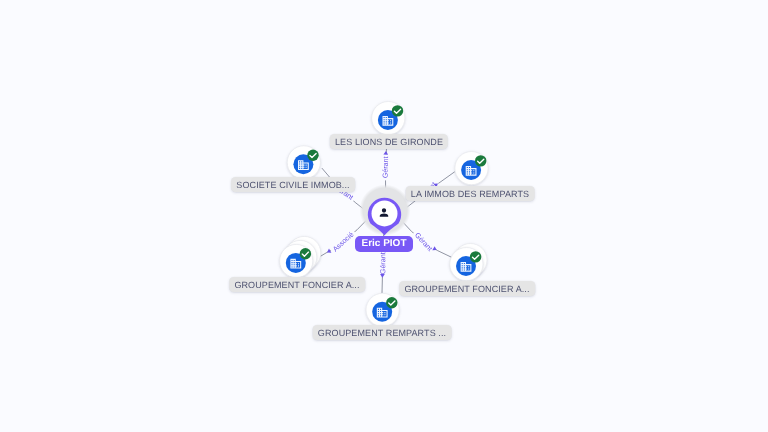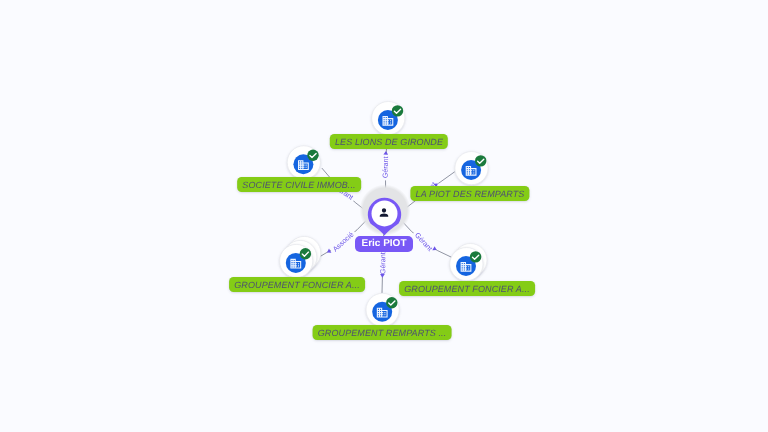--- a/index.html
+++ b/index.html
@@ -1,22 +1,22 @@
 <!DOCTYPE html>
 <html><head>
 <meta charset="utf-8">
 <style>
   html,body{margin:0;padding:0;}
   body{width:768px;height:432px;background:#fafbff;font-family:"Liberation Sans",sans-serif;overflow:hidden;position:relative;
     -webkit-font-smoothing:antialiased;text-rendering:geometricPrecision;}
   svg{position:absolute;left:0;top:0;}
-  .nlabel{position:absolute;background:#84cc16;border-radius:4.5px;will-change:transform;
+  .nlabel{position:absolute;background:#e5e5e5;border-radius:4.5px;will-change:transform;
     box-shadow:0 1px 2.5px rgba(60,64,100,.17),0 0 0 .5px rgba(60,64,100,.03);
     font-size:9px;color:#4e5270;letter-spacing:.1px;white-space:nowrap;padding:3.6px 5.2px;
-    transform:translate3d(-50%,0,0);line-height:8px;font-style:italic;}
+    transform:translate3d(-50%,0,0);line-height:8px;}
   .plabel{position:absolute;background:#7858f6;border-radius:5px;color:#fff;font-size:10px;
     padding:4px 6.5px;white-space:nowrap;transform:translate3d(-50%,0,0);line-height:7.5px;will-change:transform;font-weight:bold;}
 </style>
 </head>
 <body>
 
 <svg id="graph" width="768" height="432" viewBox="0 0 768 432">
   <defs>
     <filter id="nodeShadow" x="-60%" y="-60%" width="220%" height="220%">
       <feDropShadow dx="0" dy="0.8" stdDeviation="1.1" flood-color="#6b7088" flood-opacity="0.28"></feDropShadow>
@@ -129,19 +129,19 @@
        A 16.7 16.7 0 1 1 398.361 223.75400000000002
        C 398.361 223.75400000000002 387.7 231.20000000000002 384.5 235.4 Z"></path>
         <circle cx="384.5" cy="213.4" r="13" fill="#ffffff"></circle>
         <path fill="#141a33" d="M12 12c2.21 0 4-1.79 4-4s-1.79-4-4-4-4 1.79-4 4 1.79 4 4 4zm0 2c-2.67 0-8 1.34-8 4v2h16v-2c0-2.66-5.33-4-8-4z" transform="translate(377.64 206.14) scale(0.53)"></path>
       </g>
     </g>
 </svg>
 
 <div id="labels-layer">
     <div class="nlabel" style="left: 388.9px; top: 134px;">LES LIONS DE GIRONDE</div>
-    <div class="nlabel" style="left: 299px; top: 177.3px;">SOCIETE CIVILE IMMOB...</div>
-    <div class="nlabel" style="left: 469.9px; top: 185.9px;">LA PIOT DES REMPARTS</div>
+    <div class="nlabel" style="left: 293px; top: 177.3px;">SOCIETE CIVILE IMMOB...</div>
+    <div class="nlabel" style="left: 469.9px; top: 185.9px;">LA IMMOB DES REMPARTS</div>
     <div class="nlabel" style="left: 296.5px; top: 277.3px;">GROUPEMENT FONCIER A...</div>
     <div class="nlabel" style="left: 466.8px; top: 280.9px;">GROUPEMENT FONCIER A...</div>
     <div class="nlabel" style="left: 381.8px; top: 325.3px;">GROUPEMENT REMPARTS ...</div>
     <div class="plabel" style="left: 384.2px; top: 235.7px;">Eric PIOT</div>
   </div>
 
 </body></html>

